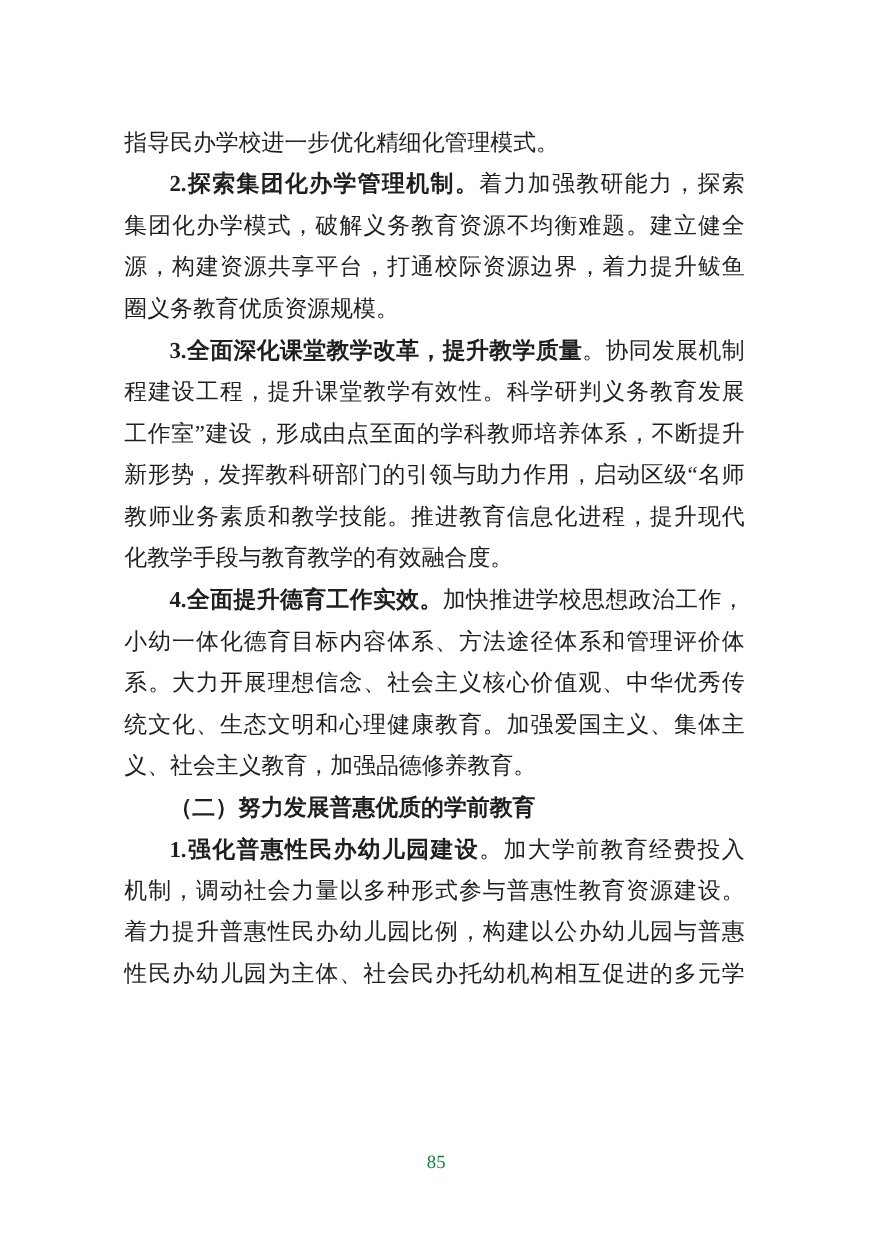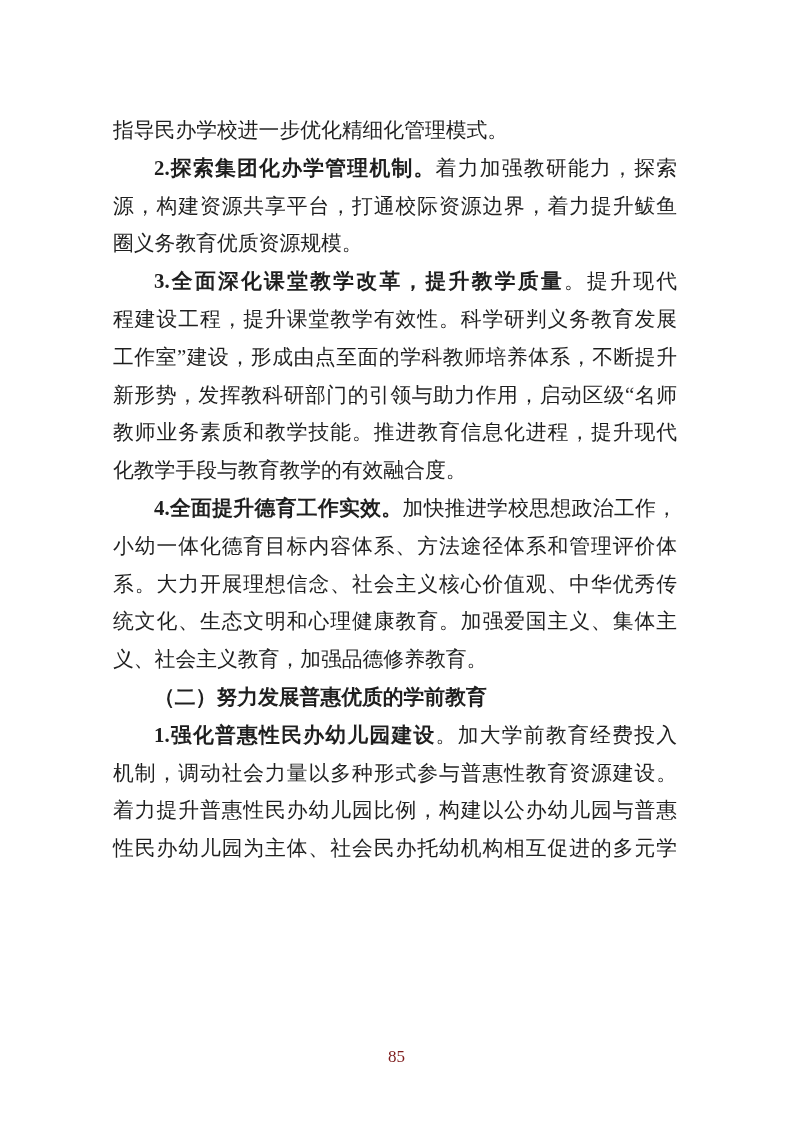--- a/index.html
+++ b/index.html
@@ -40,33 +40,34 @@
   .run { font-weight: normal; }
   .run.b { font-weight: 700; }
   .footer {
     position: absolute;
     top: 1031px;
     left: 0;
     width: 100%;
     text-align: center;
     font-size: 17px;
     line-height: 20px;
-    color: #7f1d1d;
+    color: #15803d;
   }
 </style>
 </head>
 <body>
 
 <div class="page">
   <div class="textblock" id="textblock">
       <div class="line"><span class="run">指导民办学校进一步优化精细化管理模式。</span></div>
       <div class="line justify indent"><span class="run b">2.探索集团化办学管理机制。</span><span class="run">着力加强教研能力，探索</span></div>
+      <div class="line justify"><span class="run">集团化办学模式，破解义务教育资源不均衡难题。建立健全</span></div>
       <div class="line justify"><span class="run">源，构建资源共享平台，打通校际资源边界，着力提升鲅鱼</span></div>
       <div class="line"><span class="run">圈义务教育优质资源规模。</span></div>
-      <div class="line justify indent"><span class="run b">3.全面深化课堂教学改革，提升教学质量</span><span class="run">。提升现代</span></div>
+      <div class="line justify indent"><span class="run b">3.全面深化课堂教学改革，提升教学质量</span><span class="run">。协同发展机制</span></div>
       <div class="line justify"><span class="run">程建设工程，提升课堂教学有效性。科学研判义务教育发展</span></div>
       <div class="line justify"><span class="run">工作室”建设，形成由点至面的学科教师培养体系，不断提升</span></div>
       <div class="line justify"><span class="run">新形势，发挥教科研部门的引领与助力作用，启动区级“名师</span></div>
       <div class="line justify"><span class="run">教师业务素质和教学技能。推进教育信息化进程，提升现代</span></div>
       <div class="line"><span class="run">化教学手段与教育教学的有效融合度。</span></div>
       <div class="line justify indent"><span class="run b">4.全面提升德育工作实效。</span><span class="run">加快推进学校思想政治工作，</span></div>
       <div class="line justify"><span class="run">小幼一体化德育目标内容体系、方法途径体系和管理评价体</span></div>
       <div class="line justify"><span class="run">系。大力开展理想信念、社会主义核心价值观、中华优秀传</span></div>
       <div class="line justify"><span class="run">统文化、生态文明和心理健康教育。加强爱国主义、集体主</span></div>
       <div class="line"><span class="run">义、社会主义教育，加强品德修养教育。</span></div>

